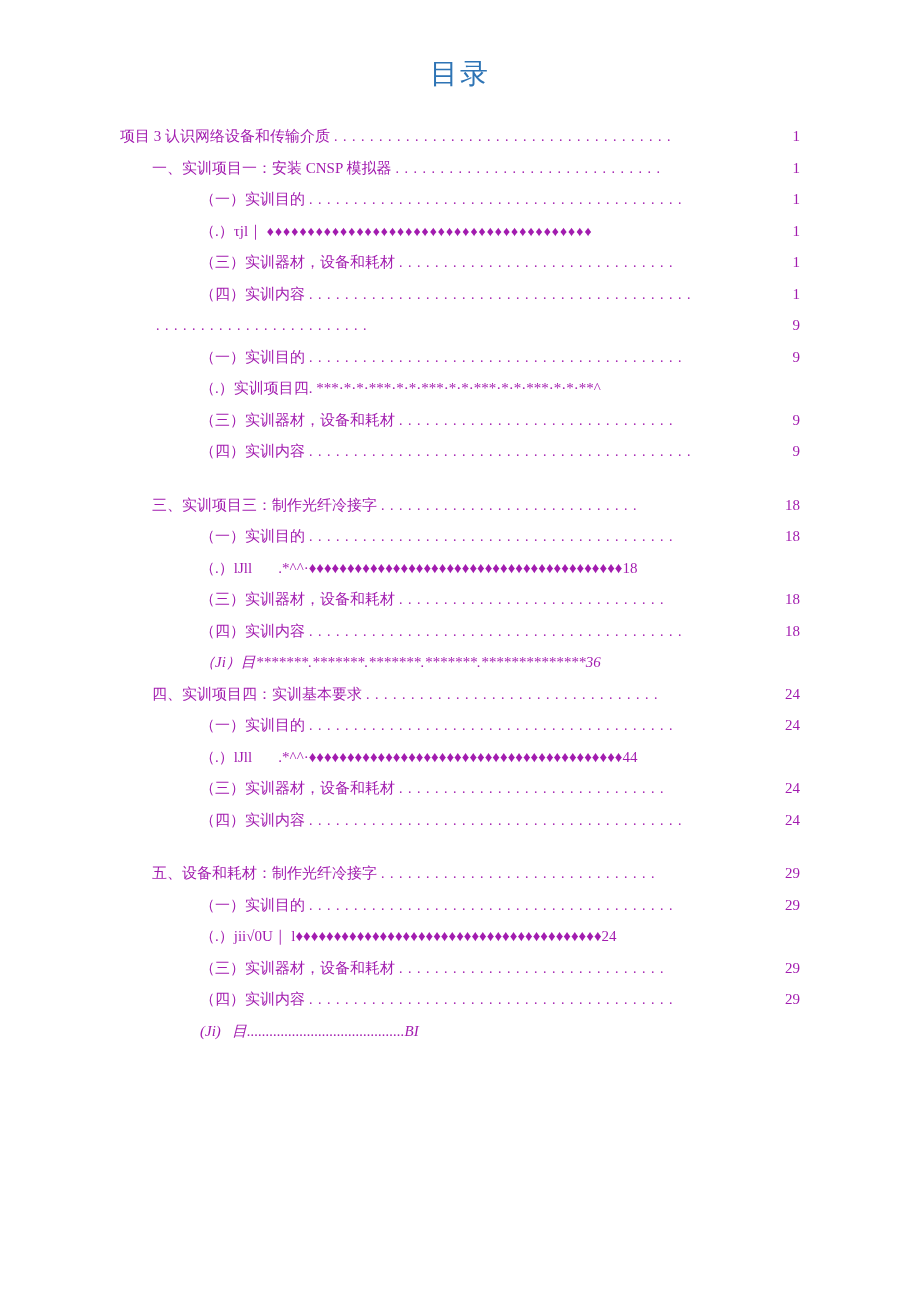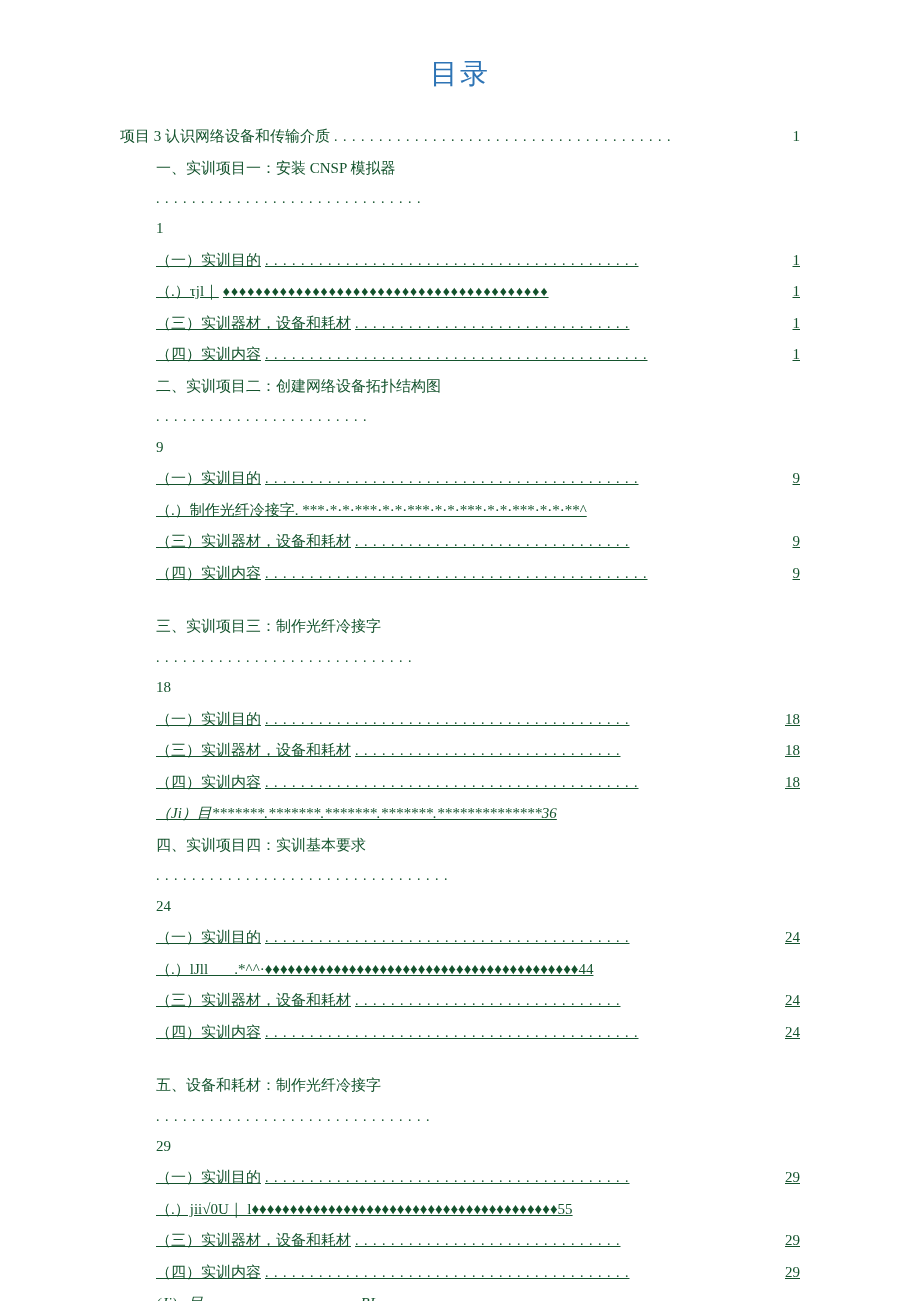--- a/index.html
+++ b/index.html
@@ -23,26 +23,26 @@
     text-align: center;
     letter-spacing: 2px;
     margin-bottom: 28px;
     font-family: "SimSun", serif;
   }
   .toc-line {
     display: flex;
     align-items: baseline;
     font-size: 15px;
     line-height: 2.1;
-    color: #14532d;
+    color: #a21caf;
     white-space: nowrap;
   }
   .toc-line.level-0 { margin-left: 0; }
-  .toc-line.level-1 { margin-left: 32px; flex-direction: column; }
-  .toc-line.level-2 { margin-left: 36px; text-decoration: underline; }
+  .toc-line.level-1 { margin-left: 32px; }
+  .toc-line.level-2 { margin-left: 80px; }
   .toc-label {
     flex: 0 0 auto;
   }
   .toc-leader {
     flex: 1 1 auto;
     overflow: hidden;
     margin: 0 4px;
     font-size: 14px;
     letter-spacing: 1px;
   }
@@ -87,31 +87,30 @@
         <span class="toc-label">（三）实训器材，设备和耗材</span>
         <span class="toc-leader">. . . . . . . . . . . . . . . . . . . . . . . . . . . . . . .</span>
         <span class="toc-page">1</span>
       </div>
       <div class="toc-line level-2">
         <span class="toc-label">（四）实训内容</span>
         <span class="toc-leader">. . . . . . . . . . . . . . . . . . . . . . . . . . . . . . . . . . . . . . . . . . .</span>
         <span class="toc-page">1</span>
       </div>
       <div class="toc-line level-1">
-        <span class="toc-label">二、实训项目二：创建网络设备拓扑结构图</span>
         <span class="toc-leader">. . . . . . . . . . . . . . . . . . . . . . . .</span>
         <span class="toc-page">9</span>
       </div>
       <div class="toc-line level-2">
         <span class="toc-label">（一）实训目的</span>
         <span class="toc-leader">. . . . . . . . . . . . . . . . . . . . . . . . . . . . . . . . . . . . . . . . . .</span>
         <span class="toc-page">9</span>
       </div>
       <div class="toc-line level-2">
-        <span class="toc-raw">（.）制作光纤冷接字. ***·*·*·***·*·*·***·*·*·***·*·*·***·*·*·**^</span>
+        <span class="toc-raw">（.）实训项目四. ***·*·*·***·*·*·***·*·*·***·*·*·***·*·*·**^</span>
       </div>
       <div class="toc-line level-2">
         <span class="toc-label">（三）实训器材，设备和耗材</span>
         <span class="toc-leader">. . . . . . . . . . . . . . . . . . . . . . . . . . . . . . .</span>
         <span class="toc-page">9</span>
       </div>
       <div class="toc-line level-2">
         <span class="toc-label">（四）实训内容</span>
         <span class="toc-leader">. . . . . . . . . . . . . . . . . . . . . . . . . . . . . . . . . . . . . . . . . . .</span>
         <span class="toc-page">9</span>
@@ -119,20 +118,23 @@
       <div class="spacer"></div>
       <div class="toc-line level-1">
         <span class="toc-label">三、实训项目三：制作光纤冷接字</span>
         <span class="toc-leader">. . . . . . . . . . . . . . . . . . . . . . . . . . . . .</span>
         <span class="toc-page">18</span>
       </div>
       <div class="toc-line level-2">
         <span class="toc-label">（一）实训目的</span>
         <span class="toc-leader">. . . . . . . . . . . . . . . . . . . . . . . . . . . . . . . . . . . . . . . . .</span>
         <span class="toc-page">18</span>
+      </div>
+      <div class="toc-line level-2">
+        <span class="toc-raw">（.）lJll       .*^^·♦♦♦♦♦♦♦♦♦♦♦♦♦♦♦♦♦♦♦♦♦♦♦♦♦♦♦♦♦♦♦♦♦♦♦♦♦♦♦♦♦18</span>
       </div>
       <div class="toc-line level-2">
         <span class="toc-label">（三）实训器材，设备和耗材</span>
         <span class="toc-leader">. . . . . . . . . . . . . . . . . . . . . . . . . . . . . .</span>
         <span class="toc-page">18</span>
       </div>
       <div class="toc-line level-2">
         <span class="toc-label">（四）实训内容</span>
         <span class="toc-leader">. . . . . . . . . . . . . . . . . . . . . . . . . . . . . . . . . . . . . . . . . .</span>
         <span class="toc-page">18</span>
@@ -168,21 +170,21 @@
         <span class="toc-label">五、设备和耗材：制作光纤冷接字</span>
         <span class="toc-leader">. . . . . . . . . . . . . . . . . . . . . . . . . . . . . . .</span>
         <span class="toc-page">29</span>
       </div>
       <div class="toc-line level-2">
         <span class="toc-label">（一）实训目的</span>
         <span class="toc-leader">. . . . . . . . . . . . . . . . . . . . . . . . . . . . . . . . . . . . . . . . .</span>
         <span class="toc-page">29</span>
       </div>
       <div class="toc-line level-2">
-        <span class="toc-raw">（.）jii√0U｜ l♦♦♦♦♦♦♦♦♦♦♦♦♦♦♦♦♦♦♦♦♦♦♦♦♦♦♦♦♦♦♦♦♦♦♦♦♦♦♦♦55</span>
+        <span class="toc-raw">（.）jii√0U｜ l♦♦♦♦♦♦♦♦♦♦♦♦♦♦♦♦♦♦♦♦♦♦♦♦♦♦♦♦♦♦♦♦♦♦♦♦♦♦♦♦24</span>
       </div>
       <div class="toc-line level-2">
         <span class="toc-label">（三）实训器材，设备和耗材</span>
         <span class="toc-leader">. . . . . . . . . . . . . . . . . . . . . . . . . . . . . .</span>
         <span class="toc-page">29</span>
       </div>
       <div class="toc-line level-2">
         <span class="toc-label">（四）实训内容</span>
         <span class="toc-leader">. . . . . . . . . . . . . . . . . . . . . . . . . . . . . . . . . . . . . . . . .</span>
         <span class="toc-page">29</span>

